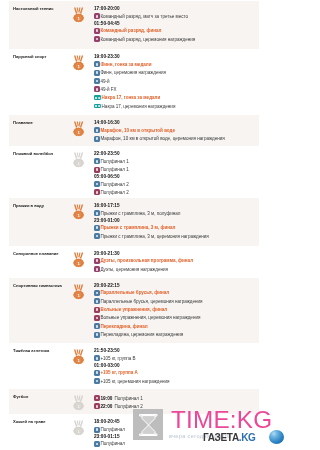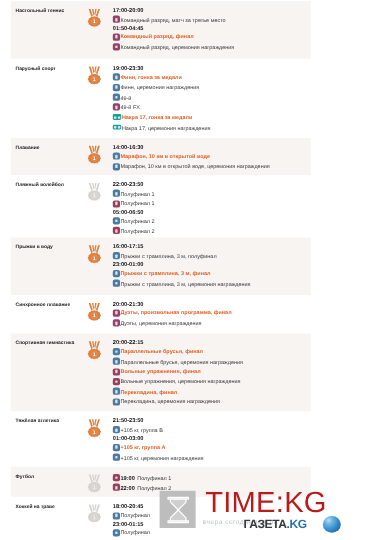--- a/index.html
+++ b/index.html
@@ -26,21 +26,21 @@
   .tline{font-size:4.7px;font-weight:bold;color:#111;line-height:6.0px;white-space:nowrap;}
   .ev{display:flex;align-items:center;height:8.35px;white-space:nowrap;}
   .ico{width:6.2px;height:6.2px;flex:0 0 6.2px;border-radius:1.6px;margin-right:0.2px;position:relative;}
   .ico::after{content:"";position:absolute;left:1.7px;top:1.7px;width:2.8px;height:2.8px;background:rgba(255,255,255,.78);border-radius:0.7px;}
   .ico.wide{width:7.4px;height:4.6px;flex:0 0 7.4px;border-radius:1.2px;}
   .ico.wide::after{left:1.3px;top:1.4px;width:1.6px;height:1.8px;border-radius:0.3px;box-shadow:3.2px 0 0 0 rgba(255,255,255,.78);}
   .evtxt{font-size:4.55px;color:#3a3a3a;}
   .evtxt.hl{color:#e2622a;font-weight:bold;}
   .evtime{font-size:4.7px;font-weight:bold;color:#111;margin-right:2px;}
   .wm{position:absolute;left:0;top:0;width:288px;height:450px;}
-  .wm-brand{position:absolute;left:171px;top:408.5px;font-size:24.3px;line-height:22px;color:#b91c1c;font-weight:400;letter-spacing:0.2px;font-family:"Liberation Sans",sans-serif;}
+  .wm-brand{position:absolute;left:171px;top:408.5px;font-size:24.3px;line-height:22px;color:#ec4899;font-weight:400;letter-spacing:0.2px;font-family:"Liberation Sans",sans-serif;}
   .wm-tag{position:absolute;left:169px;top:433px;font-size:5.6px;line-height:6px;color:#b9c3cf;letter-spacing:0.35px;}
   .wm-partner{position:absolute;left:203px;top:431.5px;font-size:10px;line-height:12px;font-weight:bold;color:#39393b;letter-spacing:-0.35px;}
   .wm-partner .kg{color:#2b6fb3;}
   .wm-globe{position:absolute;left:269px;top:429.5px;width:15px;height:14px;border-radius:50%;background:radial-gradient(circle at 32% 26%,#b4dcf4 0%,#6fb6e2 22%,#2f86c6 58%,#0d5694 100%);}
   .hourglass{position:absolute;left:133px;top:409px;width:30px;height:31px;background:#bdbdbd;display:flex;align-items:center;justify-content:center;}
 </style>
 </head>
 <body>
 
 <div class="page">

